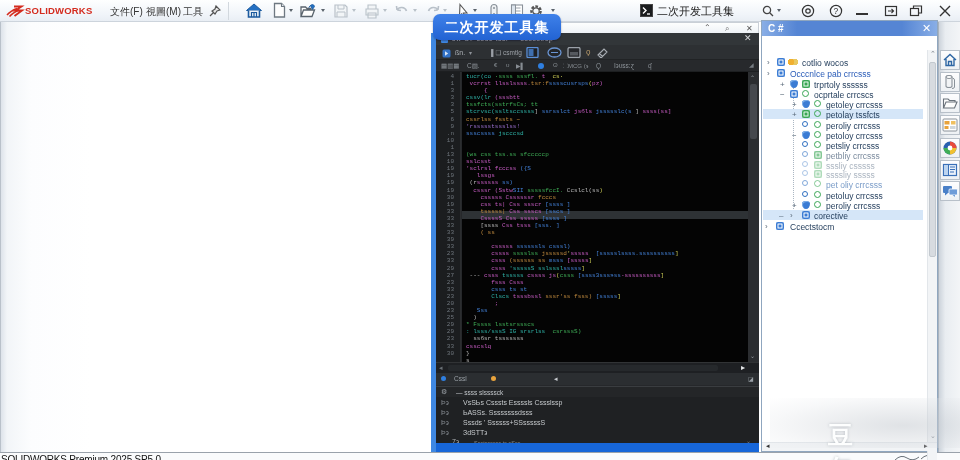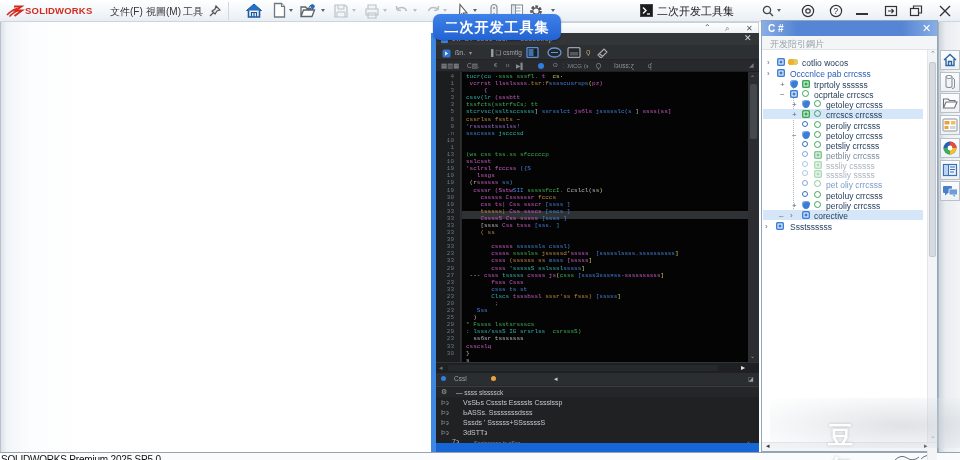--- a/index.html
+++ b/index.html
@@ -365,23 +365,20 @@
       <span class="abs" style="left:310px;top:40px;font-size:6px;color:#767c82;">⌄</span>
     </div>
     <div class="abs" id="bluebar"></div>
   </div>
   <div class="abs" id="badge">二次开发工具集</div>
   <div class="abs" id="rpanel">
     <div class="abs" id="rtitle">
         <span class="abs" style="left:6px;top:2px;">C #</span>
         <span class="abs" style="left:160px;top:1px;font-weight:normal;font-size:11px;">✕</span>
       </div>
-    <div class="abs" id="rsub">
-        <span class="abs" style="left:8px;top:2px;">开发陪引鋼片</span>
-      </div>
     <div class="abs" style="left:31px;top:62px;width:1px;height:128px;border-left:1px dotted #aab6c2;"></div>
     <div class="thl" style="top:88px;"></div>
     <div class="thl" style="top:189px;"></div>
 
     <div class="trow" style="left:0;top:37px;">
         <span class="pm" style="left:5px;">›</span>
         <i class="tic icsq" style="left:15px;"></i>
         <i class="abs icyel" style="left:26px;"></i>
         <span class="abs" style="left:40px;">cotlio wocos</span>
       </div>
@@ -405,21 +402,21 @@
     <div class="trow" style="left:0;top:79px;">
         <span class="pm" style="left:30px;">+</span>
         <i class="tic icsh" style="left:40px;"></i>
         <i class="ring" style="left:52px;"></i>
         <span class="abs" style="left:64px;">getoley crrcsss</span>
       </div>
     <div class="trow" style="left:0;top:89px;">
         <span class="pm" style="left:30px;">+</span>
         <i class="tic icgr" style="left:40px;"></i>
         <i class="ring" style="left:52px;"></i>
-        <span class="abs" style="left:64px;">crrcscs crrcsss</span>
+        <span class="abs" style="left:64px;">petolay tssfcts</span>
       </div>
     <div class="trow" style="left:0;top:100px;">
         <i class="tic icbl" style="left:40px;"></i>
         <i class="ring" style="left:52px;"></i>
         <span class="abs" style="left:64px;">peroliy crrcsss</span>
       </div>
     <div class="trow" style="left:0;top:110px;">
         <span class="pm" style="left:30px;">−</span>
         <i class="tic icsh" style="left:40px;"></i>
         <i class="ring" style="left:52px;"></i>
@@ -463,21 +460,21 @@
       </div>
     <div class="trow" style="left:0;top:190px;">
         <span class="pm" style="left:17px;">–</span>
         <span class="pm" style="left:28px;">›</span>
         <i class="tic icsq" style="left:40px;"></i>
         <span class="abs" style="left:52px;">corective</span>
       </div>
     <div class="trow" style="left:0;top:201px;">
         <span class="pm" style="left:3px;">›</span>
         <i class="tic icsq" style="left:14px;"></i>
-        <span class="abs" style="left:28px;">Ssstssssss</span>
+        <span class="abs" style="left:28px;">Ccectstocm</span>
       </div>
     <div class="abs" id="rvscroll">
       <span class="abs" style="left:2px;top:0px;font-size:7px;color:#7b838b;">⌃</span>
       <div class="abs" style="left:1px;top:12px;width:7px;height:195px;background:#d7dbe0;border:1px solid #c3c9cf;border-radius:2px;"></div>
       <span class="abs" style="left:2px;top:382px;font-size:7px;color:#7b838b;">⌄</span>
     </div>
     <div class="abs" id="rhscroll">
       <span class="abs" style="left:4px;top:-1px;font-size:7px;color:#333;">◂</span>
       <span class="abs" style="left:162px;top:-1px;font-size:7px;color:#333;">▸</span>
     </div>

